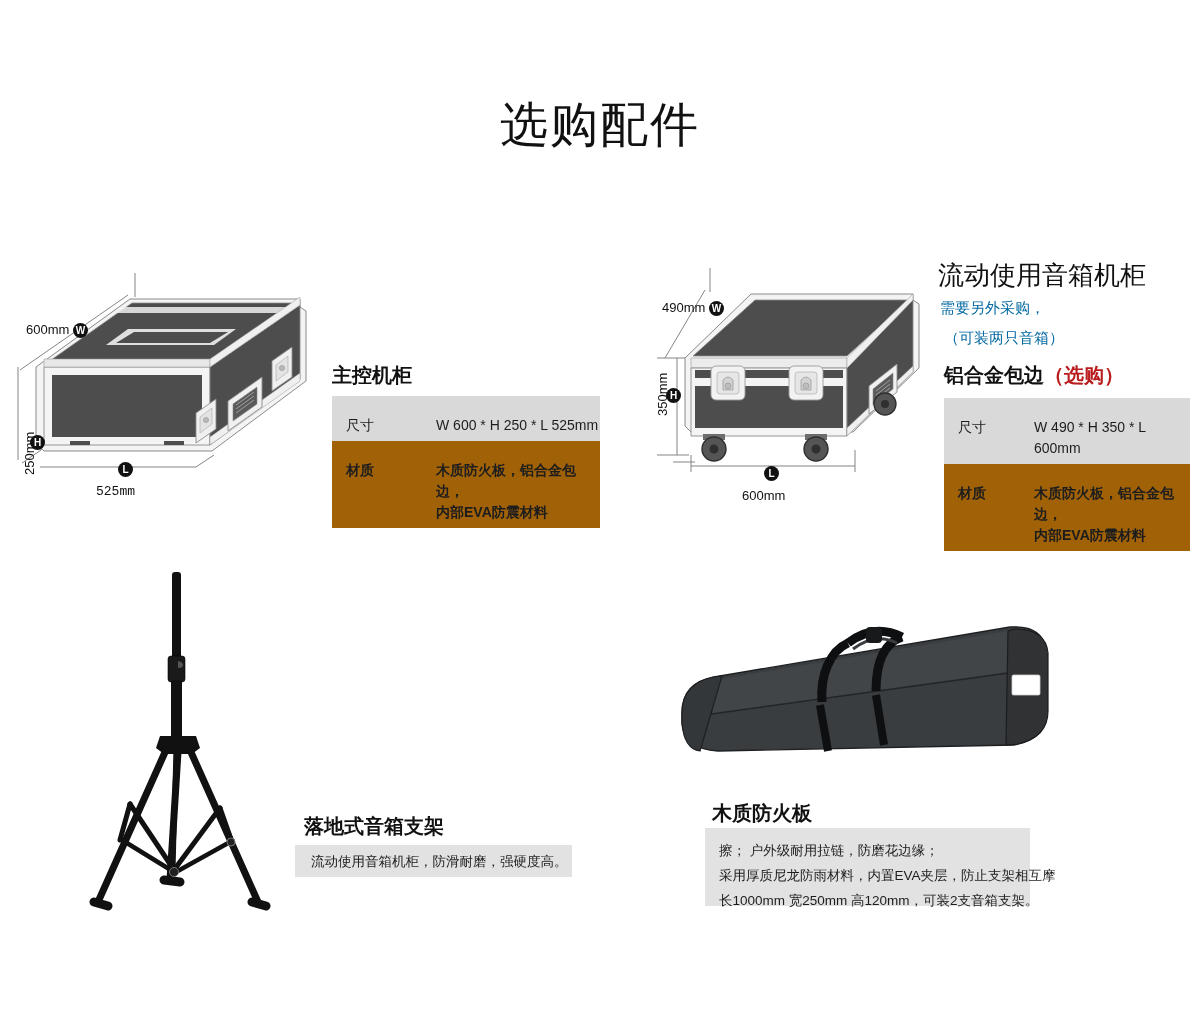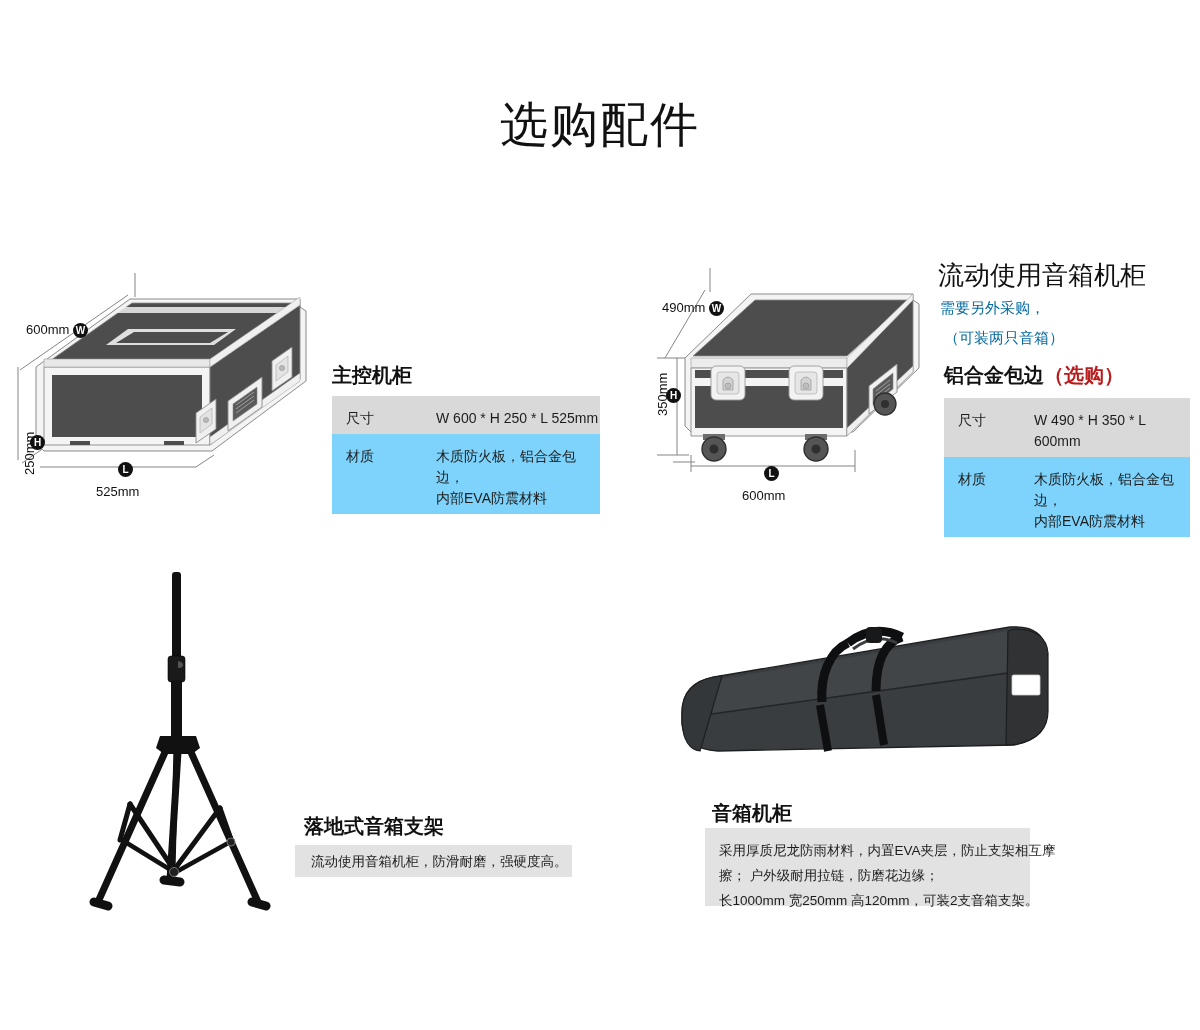--- a/index.html
+++ b/index.html
@@ -38,26 +38,26 @@
     line-height:34px;white-space:nowrap;margin-top:12px;
   }
   .section-note{
     font-size:15px;color:#0369a1;line-height:26px;white-space:nowrap;
   }
 
   
   .spec-table{border-collapse:collapse;table-layout:fixed;}
   .spec-table td{
     font-size:14px;color:#1d1d1d;
-    padding:12px 0 5px 14px;
+    padding:19px 0 5px 14px;
     vertical-align:top;
     line-height:21px;
   }
   .spec-table tr.r1{background:#d9d9d9;}
-  .spec-table tr.r2{background:#7dd3fc;}
+  .spec-table tr.r2{background:#a16207;font-weight:bold;}
   .spec-table td.k{width:86px;white-space:nowrap;}
   .spec-table td.v{padding-left:4px;}
 
   
   .desc-box{
     background:#e2e2e2;
     font-size:13.5px;
     line-height:25px;
     color:#1d1d1d;
     padding:10px 14px;
@@ -150,21 +150,21 @@
     <span class="badge">W</span>
   </div>
 
   <div class="abs" style="left:10px;top:405px;">
     <span class="dim vert" style="position:absolute;left:12px;top:70px;">250mm</span>
     <span class="badge" style="position:absolute;left:20px;top:30px;">H</span>
   </div>
 
   <div class="abs" style="left:96px;top:462px;">
     <span class="badge" style="position:absolute;left:22px;top:0px;">L</span>
-    <span class="dim" style="position:absolute;left:0px;top:22px;">525mm</span>
+    <span class="dim" style="position:absolute;left:0px;top:22px;font-family:Liberation Mono, monospace;">525mm</span>
   </div>
 
   <div class="abs prod-title" style="left:332px;top:362px;">主控机柜</div>
 
   <table class="spec-table abs" style="left:332px;top:396px;width:268px;">
     <tbody>
       <tr class="r1">
         <td class="k">尺寸</td>
         <td class="v">W 600  * H 250 * L 525mm</td>
       </tr>
@@ -357,21 +357,21 @@
         <path d="M206,90 L214,140"></path>
       </g>
 
       <path d="M178,38 Q204,18 232,32" fill="none" stroke="#0e0f10" stroke-width="9"></path>
       <path d="M183,44 Q205,27 227,38" fill="none" stroke="#3a3d40" stroke-width="3"></path>
 
       <rect x="196" y="22" width="16" height="16" rx="4" fill="#17191a"></rect>
     </svg>
   </div>
 
-  <div class="abs prod-title" style="left:712px;top:800px;">音箱机柜</div>
+  <div class="abs prod-title" style="left:712px;top:800px;">木质防火板</div>
 
   <div class="abs desc-box" style="left:705px;top:828px;width:325px;height:78px;">
+    <span class="ln">擦；  户外级耐用拉链，防磨花边缘；</span>
     <span class="ln">采用厚质尼龙防雨材料，内置EVA夹层，防止支架相互摩</span>
-    <span class="ln">擦；  户外级耐用拉链，防磨花边缘；</span>
     <span class="ln">长1000mm  宽250mm 高120mm，可装2支音箱支架。</span>
   </div>
 
 </div>
 
 </body></html>

